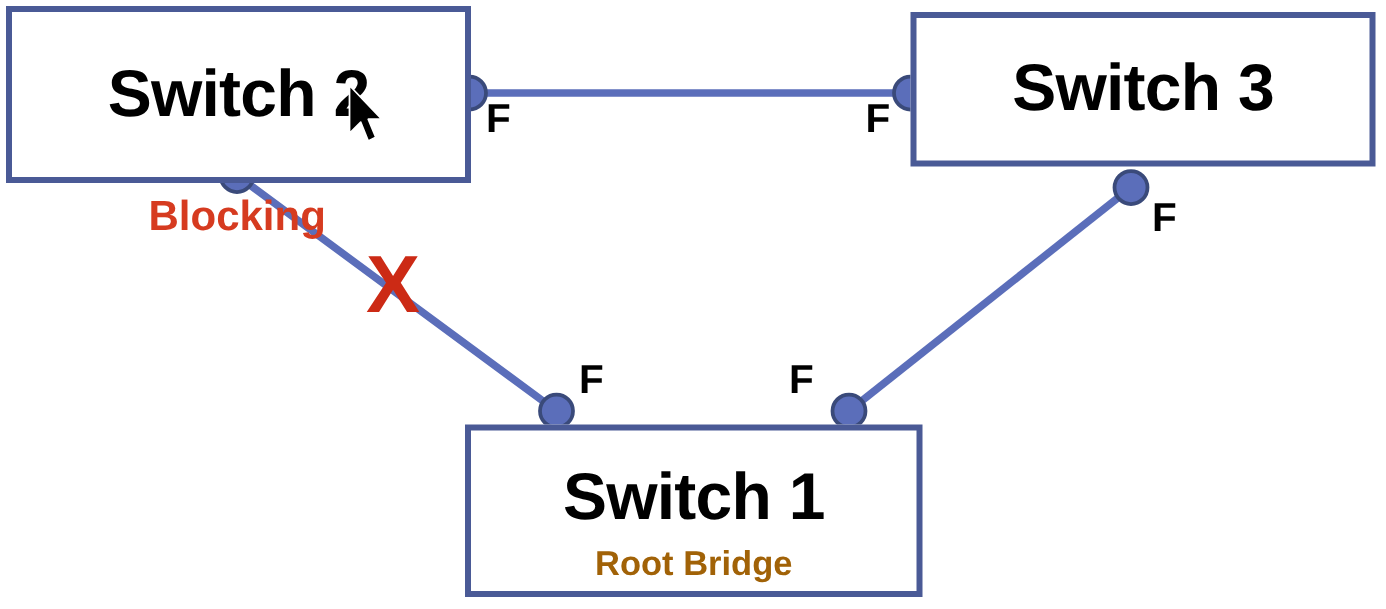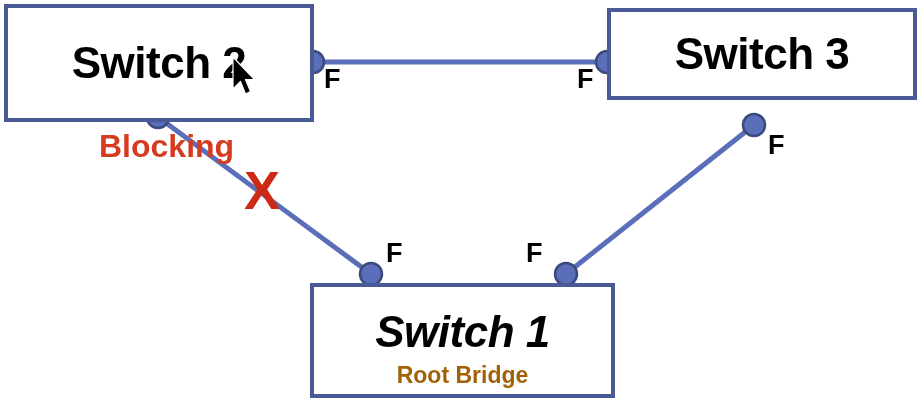--- a/index.html
+++ b/index.html
@@ -28,52 +28,52 @@
     position: absolute;
     background: #ffffff;
     border: 4px solid #4a5a96;
     box-sizing: border-box;
     display: flex;
     flex-direction: column;
     align-items: center;
     justify-content: center;
   }
   #switch2-box { left: 4px;   top: 4px;   width: 310px; height: 118px; }
-  #switch3-box { left: 607px; top: 8px;   width: 310px; height: 92px; }
+  #switch3-box { left: 607px; top: 8px;   width: 310px; height: 103px; }
   #switch1-box { left: 310px; top: 283px; width: 305px; height: 115px; }
 
   .switch-title {
     font-size: 44px;
     font-weight: bold;
     color: #000000;
     line-height: 1.02;
     letter-spacing: -0.5px;
     white-space: nowrap;
   }
-  #switch1-box .switch-title { margin-top: 18px; font-style: italic; }
+  #switch1-box .switch-title { margin-top: 18px; }
   .switch-subtitle {
     font-size: 23px;
     font-weight: bold;
     color: #a16207;
     margin-top: 7px;
     white-space: nowrap;
   }
   .port-label {
     position: absolute;
     font-size: 27px;
     font-weight: bold;
     color: #000000;
     line-height: 1;
     white-space: nowrap;
   }
   #blocking-label {
     position: absolute;
     left: 99px;
     top: 130px;
-    font-size: 32px;
+    font-size: 28px;
     font-weight: bold;
     color: #d63b20;
     line-height: 1;
     white-space: nowrap;
   }
   #block-x-marker {
     position: absolute;
     left: 244px;
     top: 163px;
     font-size: 54px;

